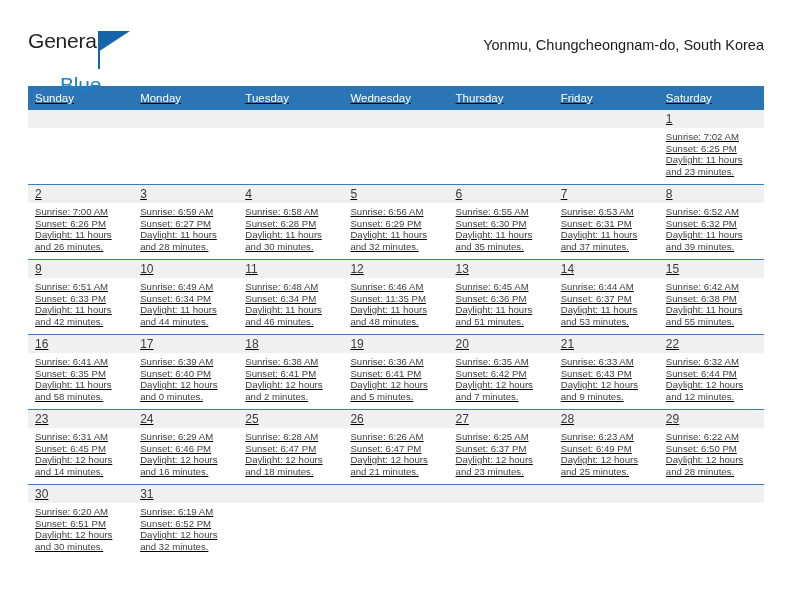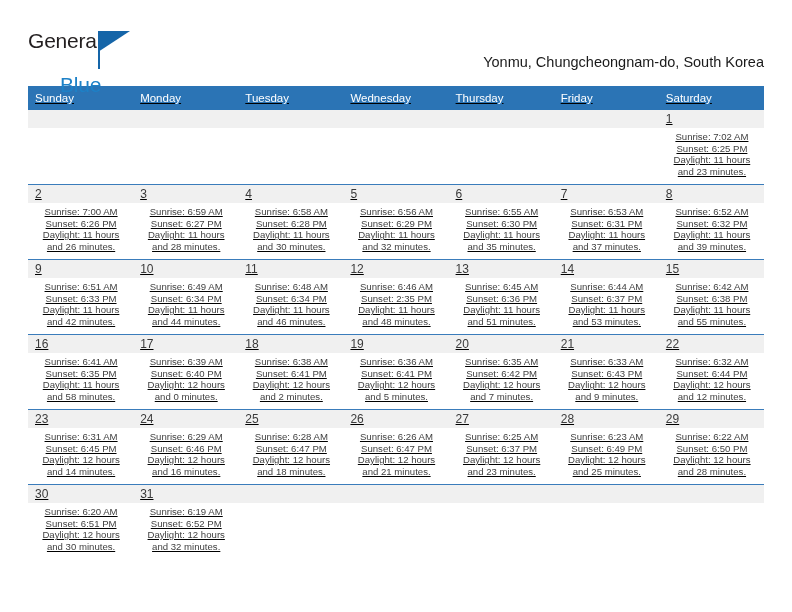--- a/index.html
+++ b/index.html
@@ -80,21 +80,21 @@
   }
   .month-title {
     font-size: 27px;
     color: #1a1a1a;
     line-height: 1.1;
     white-space: nowrap;
   }
   .location {
     font-size: 14.5px;
     color: #1a1a1a;
-    margin-top: 24px;
+    margin-top: 7px;
     white-space: nowrap;
     text-align: right;
   }
 
   
   .calendar {
     width: 736px;
     border-collapse: collapse;
     table-layout: fixed;
     margin-top: 12px;
@@ -132,21 +132,20 @@
     line-height: 12px;
   }
   td.empty .daynum {
     color: transparent;
   }
   .info {
     padding: 3px 6px 0 7px;
     font-size: 9.6px;
     line-height: 11.6px;
     color: #3f3f3f;
-    text-align: center;
   }
   .info div {
     white-space: nowrap;
   }
 </style>
 </head>
 <body>
 
 <div class="page">
 
@@ -297,21 +296,21 @@
               <div>Sunrise: 6:48 AM</div>
               <div>Sunset: 6:34 PM</div>
               <div>Daylight: 11 hours</div>
               <div>and 46 minutes.</div>
             </div>
           </td>
           <td class="">
             <span class="daynum">12</span>
             <div class="info">
               <div>Sunrise: 6:46 AM</div>
-              <div>Sunset: 2:35 PM</div>
+              <div>Sunset: 11:35 PM</div>
               <div>Daylight: 11 hours</div>
               <div>and 48 minutes.</div>
             </div>
           </td>
           <td class="">
             <span class="daynum">13</span>
             <div class="info">
               <div>Sunrise: 6:45 AM</div>
               <div>Sunset: 6:36 PM</div>
               <div>Daylight: 11 hours</div>

